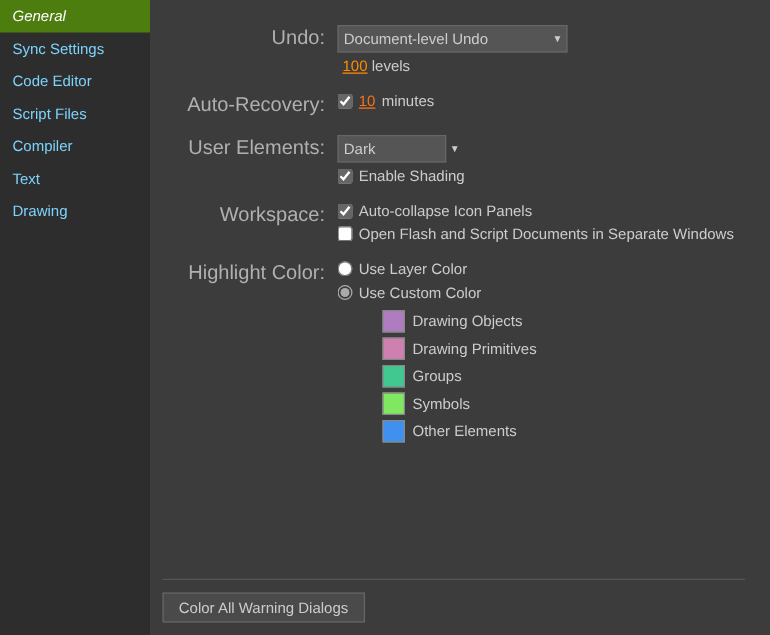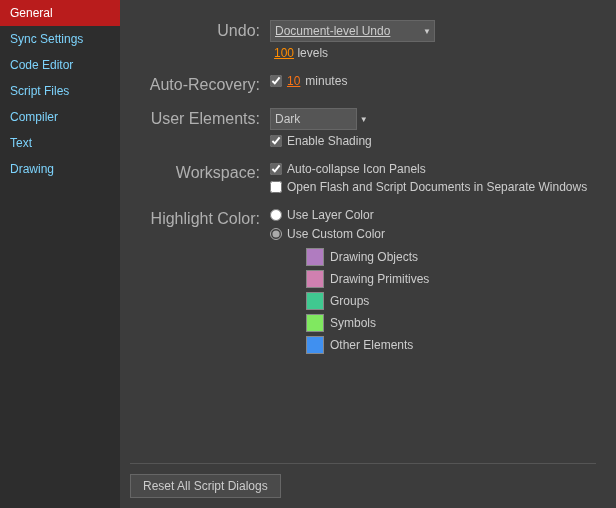--- a/index.html
+++ b/index.html
@@ -24,22 +24,23 @@
       padding-top: 0;
     }
     .sidebar-item {
       padding: 6px 10px;
       cursor: pointer;
       color: #7dd3fc;
       font-size: 12px;
       white-space: nowrap;
     }
     .sidebar-item.active {
-      background: #b91c1c;
+      background: #4d7c0f;
       color: #ffffff;
+      font-style: italic;
     }
 
     
     .main-content {
       flex: 1;
       background: #3c3c3c;
       padding: 20px 20px 10px 10px;
       display: flex;
       flex-direction: column;
       overflow-y: auto;
@@ -241,21 +242,21 @@
 </div>
 
 <div class="main-content">
   <div class="form-section">
 
     <div class="form-row">
       <div class="form-label">Undo:</div>
       <div class="form-controls">
         <div class="select-wrapper">
           <div class="select-wrap">
-            <select style="width:165px;text-decoration:underline;">
+            <select style="width:184px;">
               <option>Document-level Undo</option>
               <option>Object-level Undo</option>
             </select>
           </div>
         </div>
         <div style="padding-left:4px;">
           <span class="undo-levels">100</span>
           <span> levels</span>
         </div>
       </div>
@@ -339,15 +340,15 @@
             <div class="color-swatch" style="background:#4090f0;"></div>
             <span>Other Elements</span>
           </div>
         </div>
       </div>
     </div>
 
   </div>
 
   <div class="bottom-section">
-    <button class="reset-btn">Reset All Script Dialogs</button>
+    <button class="reset-btn">Color All Warning Dialogs</button>
   </div>
 </div>
 
 </body></html>

